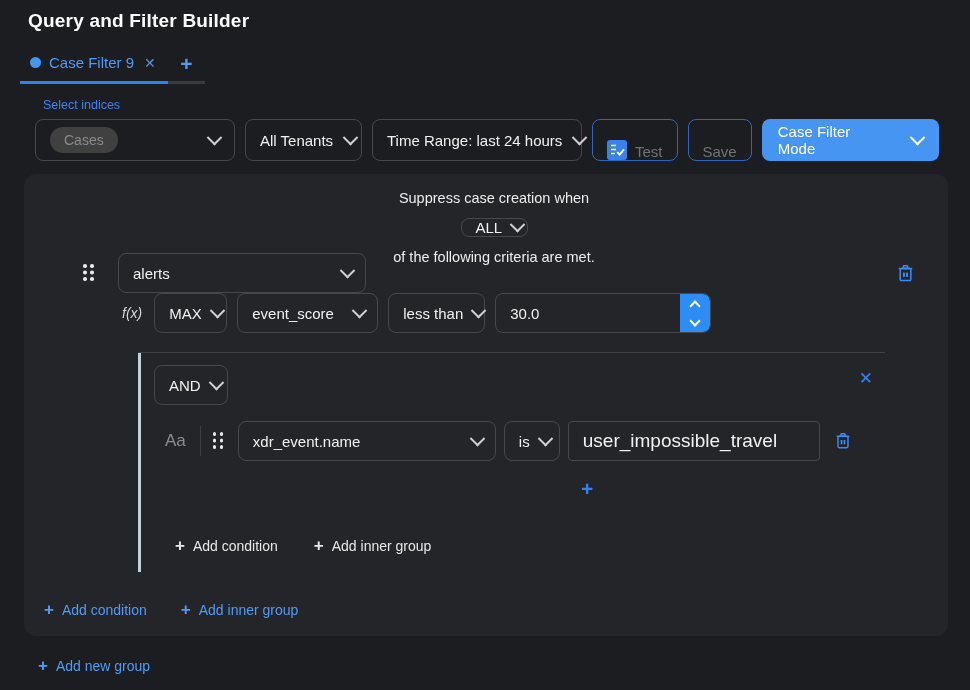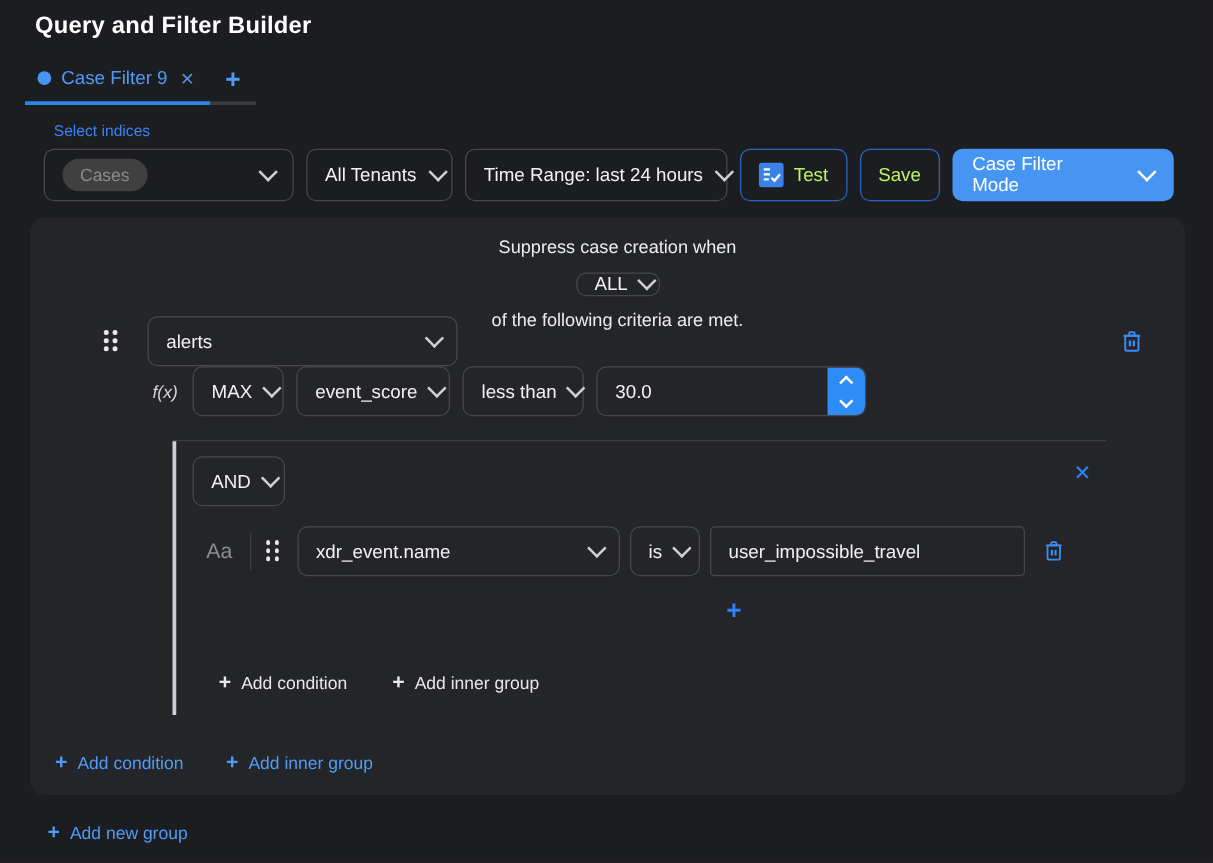--- a/index.html
+++ b/index.html
@@ -27,21 +27,21 @@
   .select{height:42px;box-sizing:border-box;border:1px solid #47484c;border-radius:8px;
           background:transparent;display:flex;align-items:center;justify-content:space-between;
           padding:0 14px;font-size:15px;color:#f2f2f2;cursor:pointer;white-space:nowrap;}
   .chev{width:9px;height:9px;border-right:2px solid #cfd0d3;border-bottom:2px solid #cfd0d3;
         transform:rotate(45deg) translate(-2px,-2px);margin-left:12px;flex:none;}
   .indices{width:200px;}
   .chip{background:#404040;color:#8a8b8f;border-radius:13px;padding:5px 14px;font-size:14px;}
   .sel-tenant{width:117px;}
   .sel-time{width:210px;}
   .btn-outline{height:42px;box-sizing:border-box;border:1px solid #2b66c2;border-radius:8px;
-               background:transparent;color:#bef264;display:flex;align-items:center;gap:8px;
+               background:transparent;color:#737373;display:flex;align-items:flex-end;gap:8px;
                padding:0 14px;font-size:15px;cursor:pointer;font-family:inherit;}
   .btn-solid{height:42px;box-sizing:border-box;border:none;border-radius:8px;background:#4795f2;
              color:#fff;display:flex;align-items:center;padding:0 16px;gap:12px;font-size:15px;
              margin-left:auto;cursor:pointer;font-family:inherit;}
   .btn-solid .chev{border-color:#fff;}
 
   
   .panel{margin:13px 22px 0 24px;background:#242528;border-radius:12px;padding:16px 0 18px 0;}
   .suppress-row{display:flex;align-items:center;gap:12px;margin-left:16px;font-size:14.5px;height:40px;color:#eceded;flex-direction:column;}
   .select.small{height:40px;padding:0 12px 0 14px;}
@@ -52,21 +52,21 @@
   .handle{width:11px;height:18px;position:relative;cursor:grab;flex:none;}
   .handle::before{content:"";position:absolute;top:0;left:0;width:3.5px;height:3.5px;border-radius:50%;
     background:#e8e8e8;box-shadow:7px 0 0 #e8e8e8,0 6.5px 0 #e8e8e8,7px 6.5px 0 #e8e8e8,0 13px 0 #e8e8e8,7px 13px 0 #e8e8e8;}
   .group-row .handle{margin-right:24px;}
   .sel-alerts{width:248px;}
   .icon-btn{margin-left:auto;background:none;border:none;cursor:pointer;padding:4px;line-height:0;}
 
   .fx-row{display:flex;align-items:center;gap:10px;margin:0 0 0 98px;}
   .fx-label{font-style:italic;font-size:14px;color:#d6d6d6;margin-right:2px;}
   .sel-func{width:73px;}
-  .sel-field{width:123px;}
+  .sel-field{width:141px;}
   .sel-op{width:97px;}
   .num-wrap{width:216px;height:40px;box-sizing:border-box;border:1px solid #47484c;border-radius:8px;
             display:flex;overflow:hidden;background:transparent;}
   .num-input{flex:1;min-width:0;background:transparent;border:none;color:#f2f2f2;font-size:15px;
              padding:0 14px;outline:none;font-family:inherit;}
   .spinner{width:30px;background:#2e8cf6;display:flex;flex-direction:column;border-radius:0 7px 7px 0;}
   .spin-btn{flex:1;display:flex;align-items:center;justify-content:center;background:none;border:none;cursor:pointer;}
   .chev-up{width:6px;height:6px;border-right:2px solid #fff;border-bottom:2px solid #fff;transform:rotate(-135deg);margin-top:4px;}
   .chev-dn{width:6px;height:6px;border-right:2px solid #fff;border-bottom:2px solid #fff;transform:rotate(45deg);margin-bottom:4px;}
 
@@ -77,21 +77,21 @@
   .sel-and{width:74px;}
   .x-close{position:absolute;right:6px;top:16px;color:#2f82f5;font-size:17px;background:none;border:none;
            cursor:pointer;font-family:inherit;line-height:1;}
   .cond-row{display:flex;align-items:center;margin-top:16px;}
   .aa{color:#8b8c90;font-size:17px;margin-left:27px;cursor:pointer;}
   .cond-divider{width:1px;height:30px;background:#3e3f42;margin:0 12px 0 14px;}
   .cond-row .handle{margin-right:14px;}
   .sel-cond-field{width:258px;}
   .sel-is{width:56px;margin-left:8px;}
   .text-input{width:252px;height:40px;box-sizing:border-box;border:1px solid #47484c;border-radius:4px;
-              background:transparent;color:#f2f2f2;font-size:15px;padding:0 14px;margin-left:8px;
+              background:transparent;color:#f2f2f2;font-size:19px;padding:0 14px;margin-left:8px;
               outline:none;font-family:inherit;}
   .cond-row .icon-btn{margin-right:30px;}
   .plus-row{margin-top:16px;height:20px;}
   .plus-btn{margin-left:437px;color:#2f82f5;font-size:21px;font-weight:bold;background:none;border:none;
             cursor:pointer;line-height:1;font-family:inherit;}
   .inner-links{display:flex;gap:36px;margin:40px 0 0 37px;color:#e8e8e8;font-size:14px;}
   .link{display:flex;align-items:center;gap:8px;cursor:pointer;}
   .plus-glyph{font-size:17px;font-weight:bold;line-height:1;}
   .outer-links{display:flex;gap:34px;margin:29px 0 0 20px;color:#4f9bf6;font-size:14px;}
 

